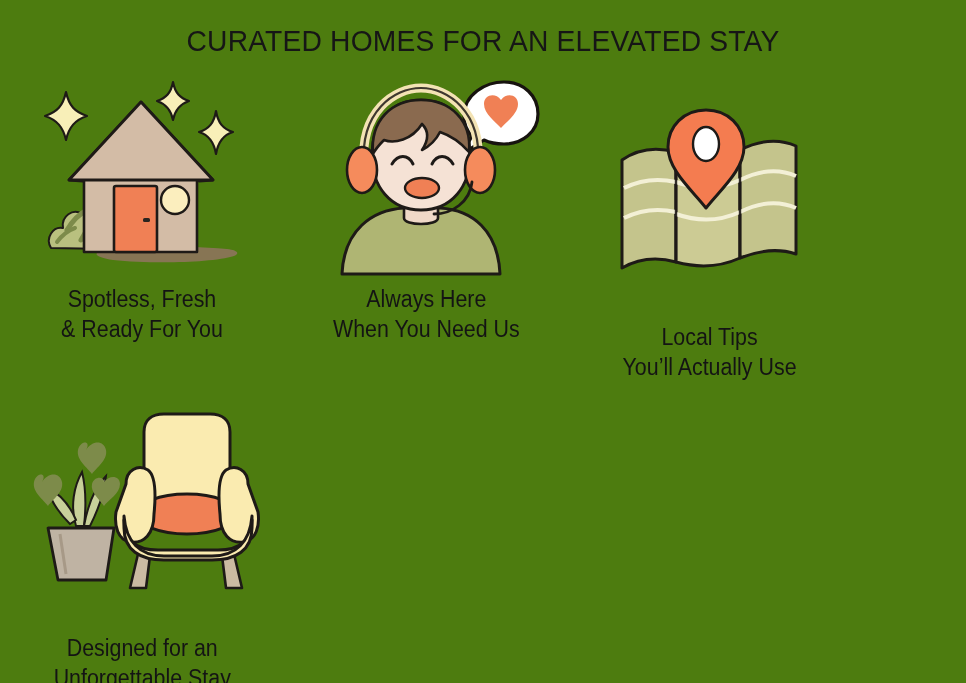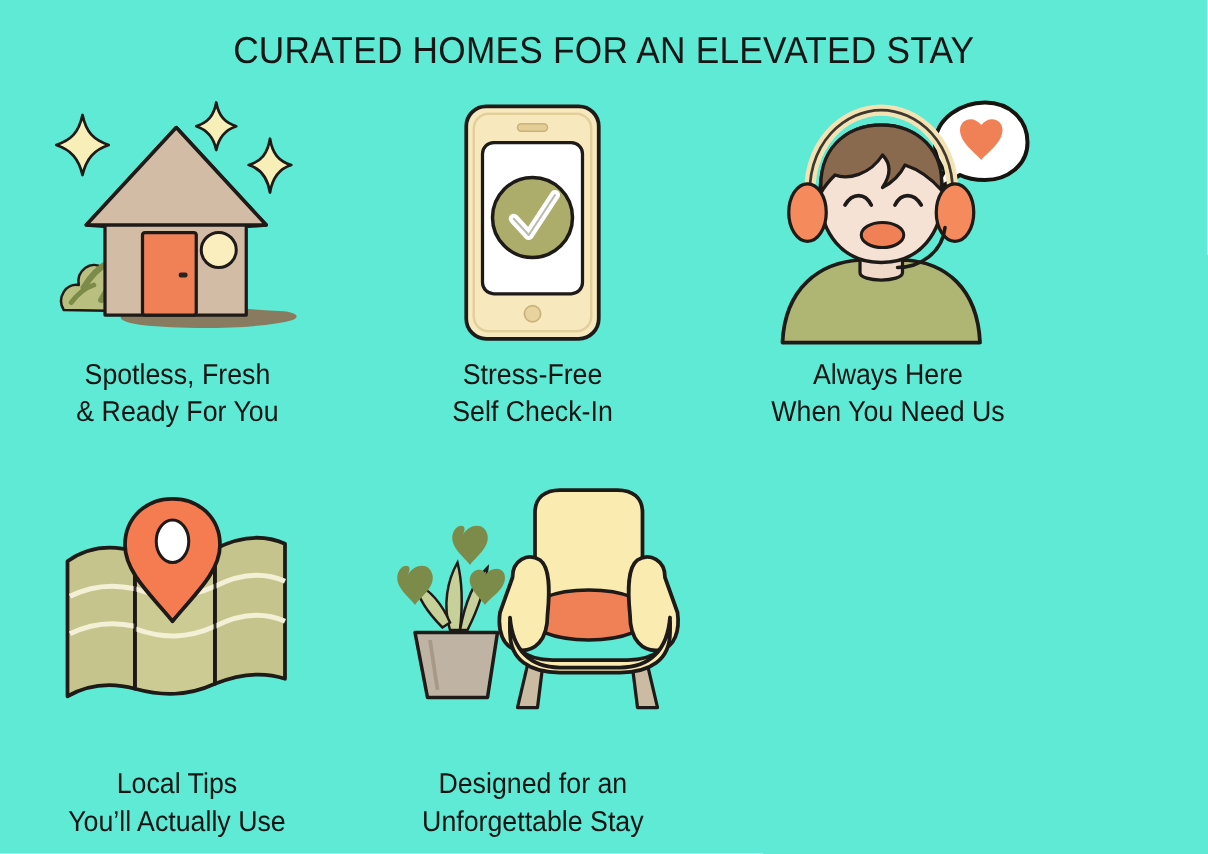--- a/index.html
+++ b/index.html
@@ -13,21 +13,21 @@
     height: 683px;
     overflow: hidden;
     font-family: "Liberation Sans", "DejaVu Sans", sans-serif;
     color: #141414;
     -webkit-font-smoothing: antialiased;
   }
   .poster {
     position: relative;
     width: 966px;
     height: 683px;
-    background: #5eead4;
+    background: #4d7c0f;
     box-sizing: border-box;
   }
   .poster-title {
     position: absolute;
     top: 24px;
     left: 0;
     width: 966px;
     text-align: center;
     font-size: 30px;
     letter-spacing: 0.2px;
@@ -125,44 +125,20 @@
           <path d="M142 2 C144 13 149 18 158 21 C149 24 144 30 142 40 C140 30 135 24 126 21 C135 18 140 13 142 2 Z" fill="#F8EFB8" stroke="#1E1A17" stroke-width="2.2" stroke-linejoin="round"></path>
           <path d="M185 31 C187 43 192 49 202 52 C192 55 187 62 185 74 C183 62 178 55 168 52 C178 49 183 43 185 31 Z" fill="#F8EFB8" stroke="#1E1A17" stroke-width="2.2" stroke-linejoin="round"></path>
         </svg>
       </div>
       <div class="caption">
         <span class="line">Spotless, Fresh</span>
         <span class="line">&amp; Ready For You</span>
       </div>
     </div>
 
-    <div class="cell">
-      <div class="art">
-        <svg width="140" height="198" viewBox="0 0 140 198" aria-hidden="true">
-
-          <rect x="17" y="6" width="106" height="186" rx="16" fill="#F7E8BE" stroke="#1E1A17" stroke-width="3"></rect>
-
-          <rect x="23" y="12" width="94" height="174" rx="12" fill="none" stroke="#E3CF9A" stroke-width="2"></rect>
-
-          <rect x="58" y="20" width="24" height="6" rx="3" fill="#E4CE97" stroke="#C9B27B" stroke-width="1.2"></rect>
-
-          <rect x="30" y="35" width="80" height="121" rx="9" fill="#FFFFFF" stroke="#1E1A17" stroke-width="2.6"></rect>
-
-          <circle cx="70" cy="172" r="6.5" fill="#E8D39E" stroke="#C9B27B" stroke-width="1.4"></circle>
-
-          <circle cx="70" cy="95" r="32" fill="#ACAC6B" stroke="#1E1A17" stroke-width="2.8"></circle>
-          <path d="M55 96 L67 109 L88 77" fill="none" stroke="#FFFFFF" stroke-width="8" stroke-linecap="round" stroke-linejoin="round"></path>
-          <path d="M55 96 L67 109 L88 77" fill="none" stroke="#3A3A22" stroke-width="1.6" stroke-linecap="round" stroke-linejoin="round" opacity="0.35"></path>
-        </svg>
-      </div>
-      <div class="caption">
-        <span class="line">Stress-Free</span>
-        <span class="line">Self Check-In</span>
-      </div>
-    </div>
 
     <div class="cell">
       <div class="art">
         <svg width="228" height="200" viewBox="0 0 228 200" aria-hidden="true">
 
           <g>
             <path d="M152 38 C152 16 174 4 192 4 C212 4 226 18 226 36 C226 54 210 66 192 66 C184 66 178 65 172 62 L150 76 L160 58 C155 53 152 46 152 38 Z" fill="#FFFFFF" stroke="#17130F" stroke-width="3.2" stroke-linejoin="round"></path>
             <path d="M189 22 C195 14 206 17 206 26 C206 36 194 44 189 50 C184 44 172 36 172 26 C172 17 183 14 189 22 Z" fill="#F08055"></path>
           </g>
 

